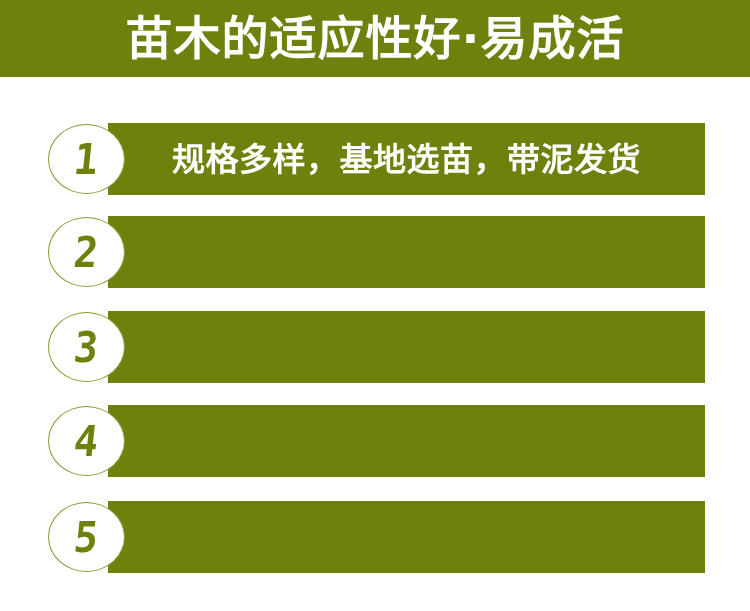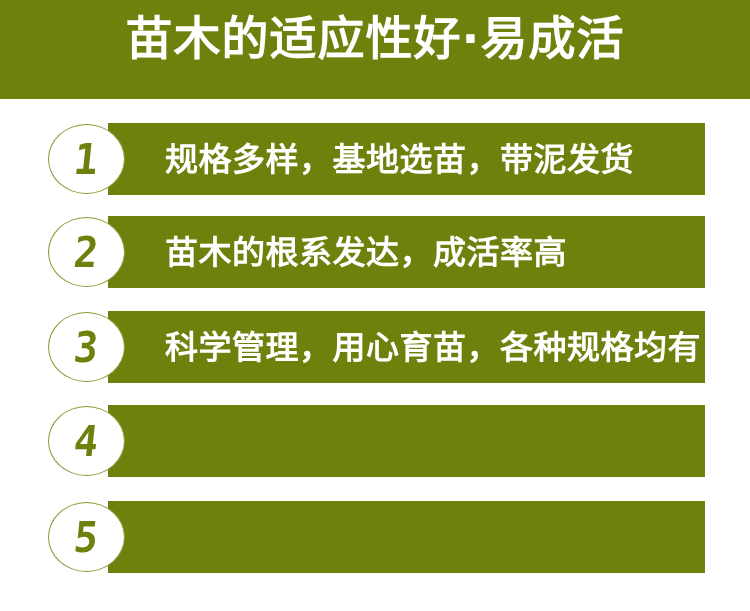--- a/index.html
+++ b/index.html
@@ -17,21 +17,21 @@
     background: #ffffff;
     overflow: hidden;
   }
 
   
   .header-band {
     position: absolute;
     left: 0;
     top: 0;
     width: 750px;
-    height: 99px;
+    height: 77px;
     background: #6e810c;
   }
   .header-title {
     position: absolute;
     left: 0;
     top: 0;
     width: 750px;
     height: 77px;
     display: flex;
     align-items: center;
@@ -61,21 +61,21 @@
   .row-bar {
     position: absolute;
     left: 108px;
     top: 46px;
     width: 597px;
     height: 72px;
     background: #6e810c;
   }
   .row-text {
     position: absolute;
-    left: 165px;
+    left: 172px;
     top: 46px;
     height: 72px;
     display: flex;
     align-items: center;
     color: #ffffff;
     font-size: 33px;
     font-weight: bold;
     letter-spacing: 0.5px;
     line-height: 1;
     white-space: nowrap;
@@ -117,29 +117,27 @@
     <div class="feature-row" style="top:0px;">
       <div class="row-bar"></div>
       <div class="row-text">规格多样，基地选苗，带泥发货</div>
       <div class="row-badge">
         <span class="badge-num">1</span>
       </div>
     </div>
 
     <div class="feature-row" style="top:93px;">
       <div class="row-bar"></div>
-      <div class="row-text">苗木的根系发达，成活率高</div>
       <div class="row-badge">
         <span class="badge-num">2</span>
       </div>
     </div>
 
     <div class="feature-row" style="top:188px;">
       <div class="row-bar"></div>
-      <div class="row-text">科学管理，用心育苗，各种规格均有</div>
       <div class="row-badge">
         <span class="badge-num">3</span>
       </div>
     </div>
 
     <div class="feature-row" style="top:282px;">
       <div class="row-bar"></div>
       <div class="row-badge">
         <span class="badge-num">4</span>
       </div>

